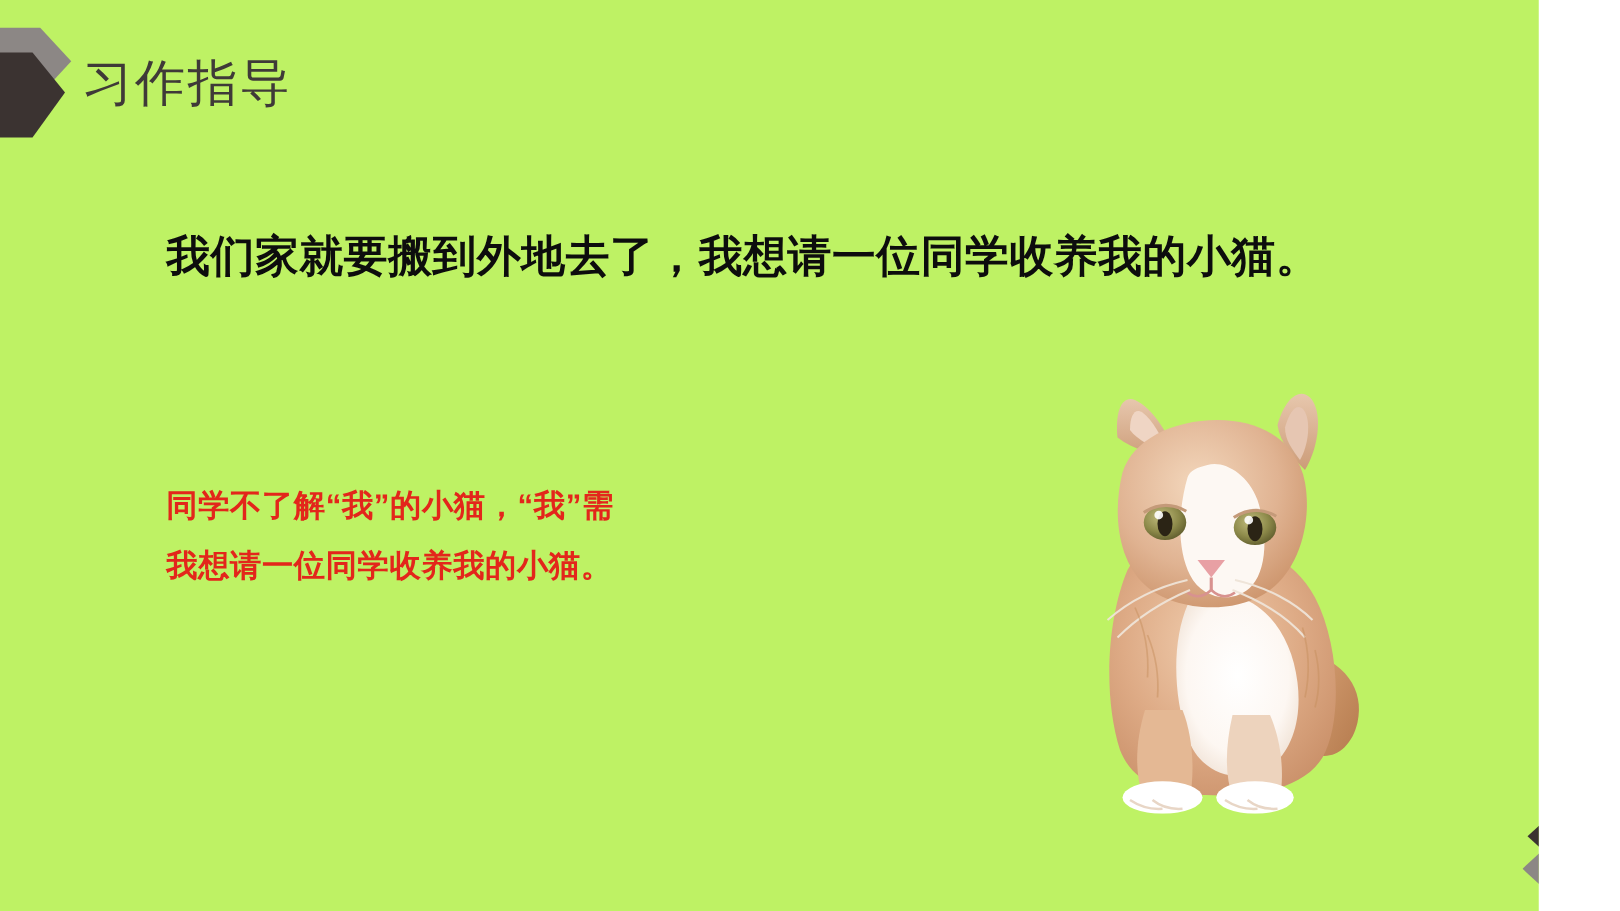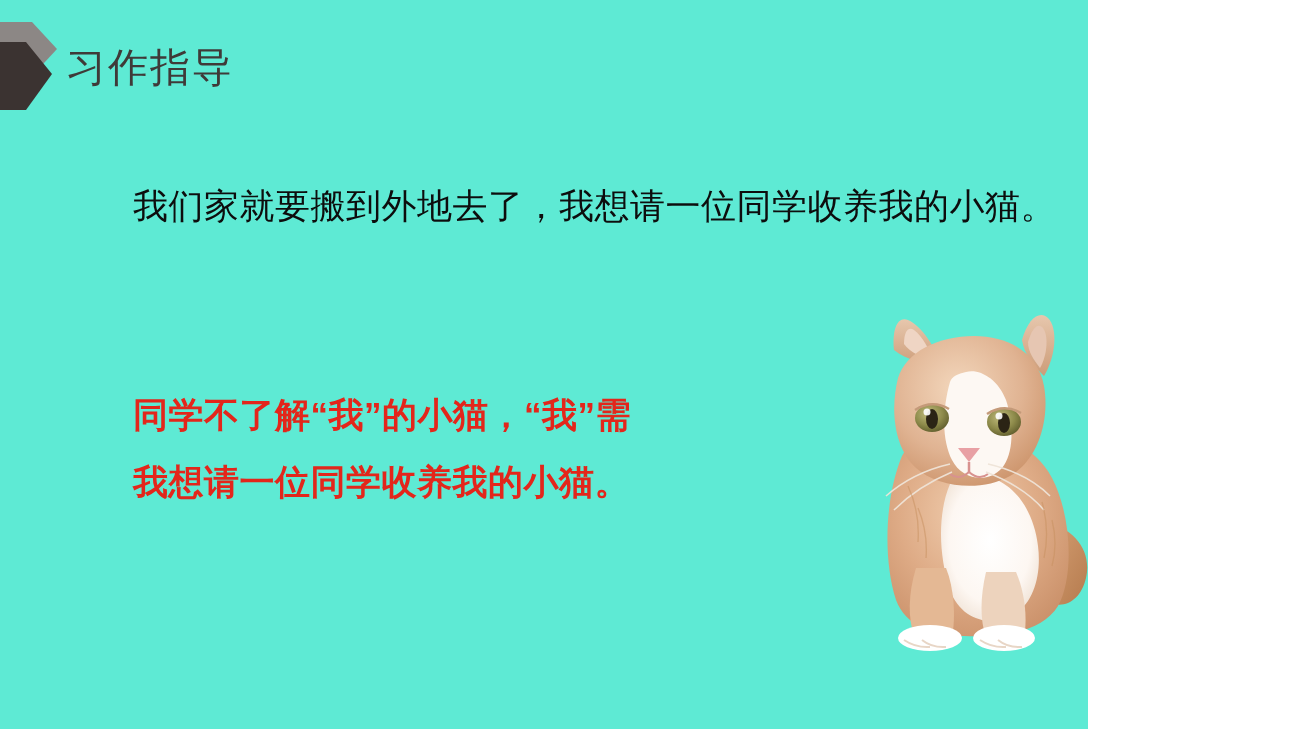--- a/index.html
+++ b/index.html
@@ -5,23 +5,23 @@
   html, body {
     margin: 0;
     padding: 0;
     background: #ffffff;
   }
   body {
     font-family: "Liberation Sans", "DejaVu Sans", sans-serif;
   }
   #slide {
     position: relative;
-    width: 1088px;
+    width: 1231px;
     height: 729px;
-    background: #5eead4;
+    background: #bef264;
     overflow: hidden;
   }
 
   
   .deco-tl {
     position: absolute;
     left: 0;
     top: 22px;
     width: 62px;
     height: 94px;
@@ -43,28 +43,29 @@
   
   .para-black {
     position: absolute;
     left: 133px;
     top: 182px;
     font-size: 35px;
     line-height: 1.35;
     letter-spacing: 0.5px;
     color: #0d0d0d;
     white-space: nowrap;
+    font-weight: bold;
   }
 
   
   .para-red {
     position: absolute;
     left: 133px;
     top: 382px;
-    font-size: 35px;
+    font-size: 25px;
     font-weight: bold;
     line-height: 1.9;
     letter-spacing: 0.5px;
     color: #e3261b;
     white-space: nowrap;
   }
   .para-red .rline { display: block; }
 
   
   .deco-br {

